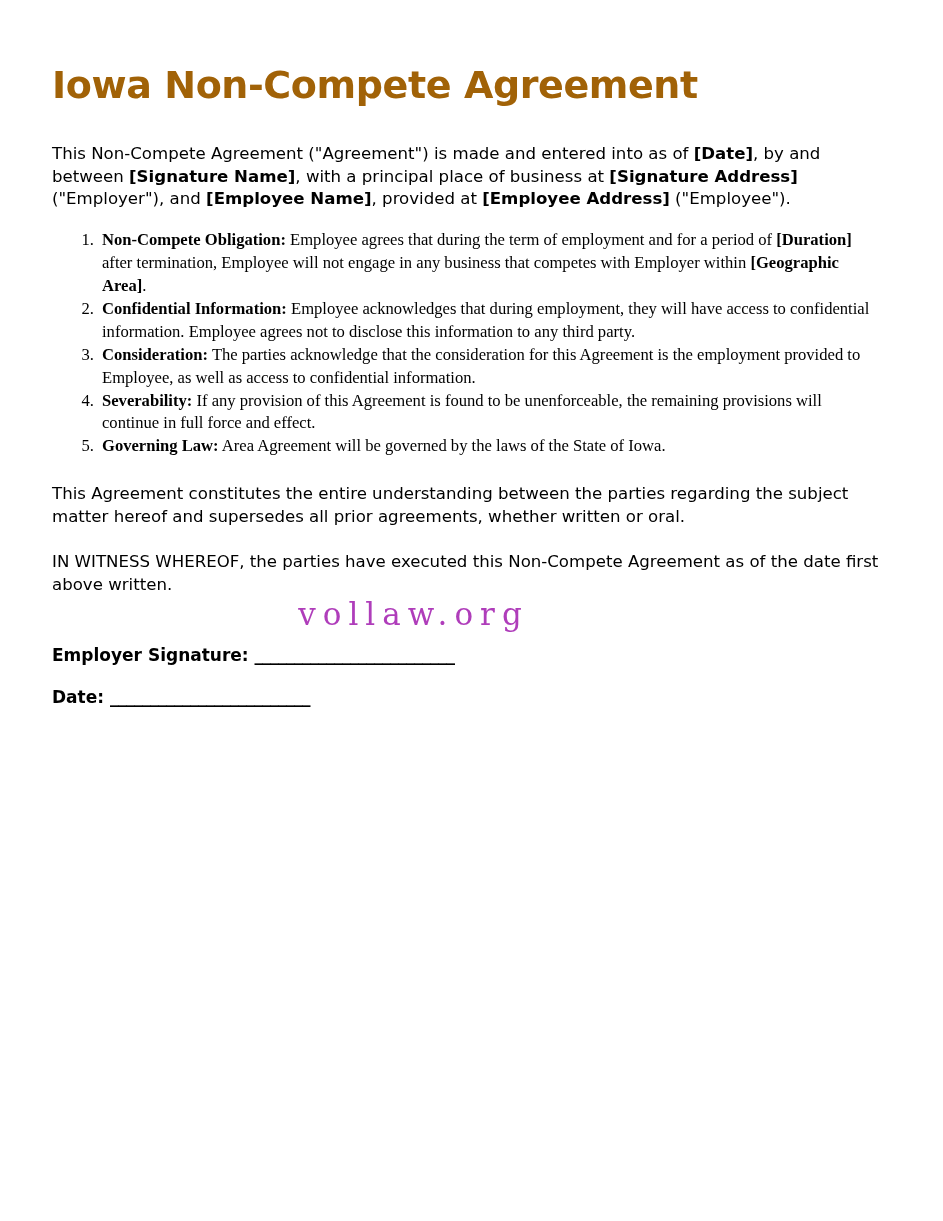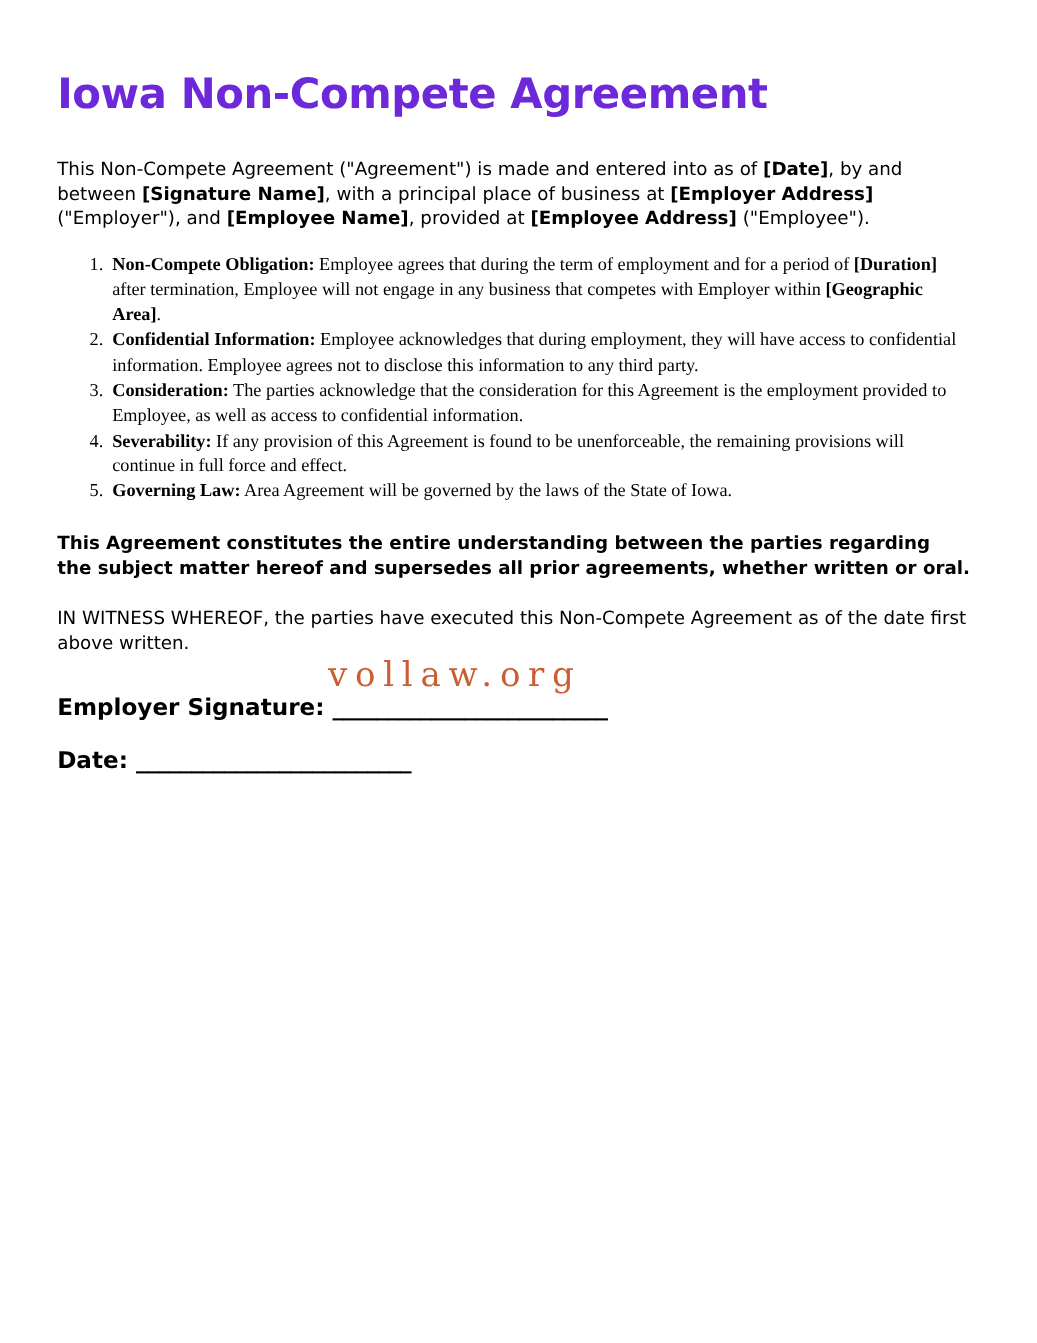--- a/index.html
+++ b/index.html
@@ -22,83 +22,83 @@
     top: 0;
     width: 830px;
   }
   h1.doc-title {
     font-size: 38px;
     font-weight: bold;
     letter-spacing: -0.4px;
     margin: 0;
     padding-top: 64px;
     line-height: 1.15;
-    color: #6d28d9;
+    color: #a16207;
   }
   p.body-par {
     font-size: 16.6px;
     line-height: 1.38;
     margin: 0;
     color: #000000;
   }
   p.par-intro { padding-top: 35px; }
   p.par-consideration { padding-top: 22px; }
-  p.par-entire { padding-top: 25px; font-weight: bold; }
+  p.par-entire { padding-top: 25px; }
   p.par-witness { padding-top: 22px; }
   ol.clauses {
     font-size: 16.6px;
     line-height: 1.38;
     margin: 0;
     padding-top: 18px;
     padding-left: 46px;
     padding-right: 0;
   }
   ol.clauses li {
     margin: 0 0 0 0;
     padding-left: 4px;
     font-family: Liberation Serif, serif;
   }
   .sig-block { padding-top: 32px; }
   .sig-line {
-    font-size: 21px;
+    font-size: 17px;
     line-height: 1.38;
-    margin: 0 0 19px 0;
+    margin: 15px 0 19px 0;
     font-weight: bold;
     white-space: nowrap;
   }
   .sig-line .rule {
     font-weight: bold;
     letter-spacing: -0.5px;
   }
   .watermark {
     position: absolute;
     left: 0;
     top: 596px;
     width: 827px;
     text-align: center;
     font-family: "DejaVu Serif", "Liberation Serif", serif;
     font-size: 31px;
     letter-spacing: 7px;
-    color: #c2410c;
+    color: #a21caf;
     opacity: 0.85;
     pointer-events: none;
     white-space: nowrap;
   }
   b, strong { font-weight: bold; }
 </style>
 </head>
 <body>
 
 <div class="page">
 
   <div class="content">
 
     <h1 class="doc-title">Iowa Non-Compete Agreement</h1>
 
-    <p class="body-par par-intro"><span>This Non-Compete Agreement ("Agreement") is made and entered into as of </span><b>[Date]</b><span>, by and between </span><b>[Signature Name]</b><span>, with a principal place of business at </span><b>[Employer Address]</b><span> ("Employer"), and </span><b>[Employee Name]</b><span>, provided at </span><b>[Employee Address]</b><span> ("Employee").</span></p>
+    <p class="body-par par-intro"><span>This Non-Compete Agreement ("Agreement") is made and entered into as of </span><b>[Date]</b><span>, by and between </span><b>[Signature Name]</b><span>, with a principal place of business at </span><b>[Signature Address]</b><span> ("Employer"), and </span><b>[Employee Name]</b><span>, provided at </span><b>[Employee Address]</b><span> ("Employee").</span></p>
 
 
     <ol class="clauses">
       <li><b>Non-Compete Obligation:</b><span> Employee agrees that during the term of employment and for a period of </span><b>[Duration]</b><span> after termination, Employee will not engage in any business that competes with Employer within </span><b>[Geographic Area]</b><span>.</span></li>
       <li><b>Confidential Information:</b><span> Employee acknowledges that during employment, they will have access to confidential information. Employee agrees not to disclose this information to any third party.</span></li>
       <li><b>Consideration:</b><span> The parties acknowledge that the consideration for this Agreement is the employment provided to Employee, as well as access to confidential information.</span></li>
       <li><b>Severability:</b><span> If any provision of this Agreement is found to be unenforceable, the remaining provisions will continue in full force and effect.</span></li>
       <li><b>Governing Law:</b><span> Area Agreement will be governed by the laws of the State of Iowa.</span></li>
     </ol>
 

